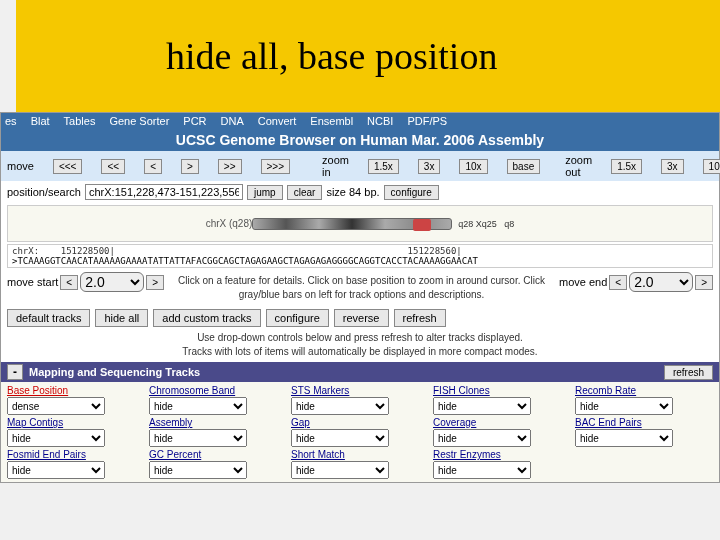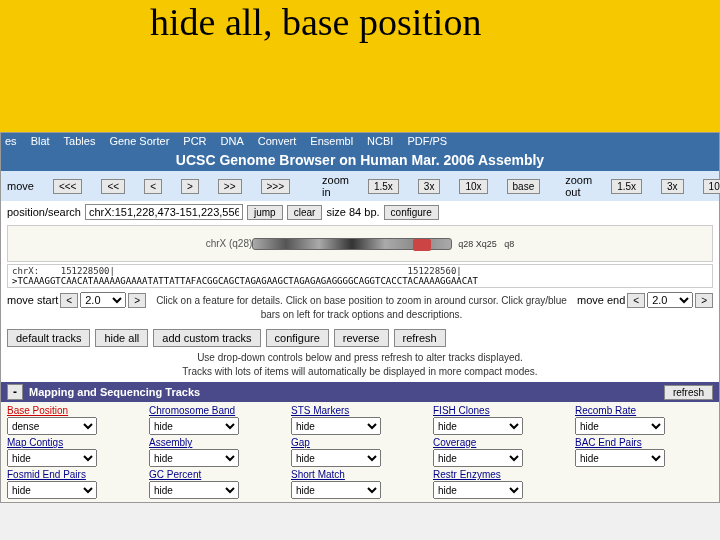--- a/index.html
+++ b/index.html
@@ -1,24 +1,25 @@
 <!DOCTYPE html>
 <html><head>
   <meta charset="utf-8">
   <style>
     * { margin: 0; padding: 0; box-sizing: border-box; }
     body { width: 720px; height: 540px; overflow: hidden; font-family: Arial, sans-serif; background: #f0f0f0; }
 
     .yellow-banner {
       background: #f5c800;
-      height: 132px;
-      display: flex;
-      align-items: flex-start;
+      height: 112px;
+      display: flex;
+      align-items: center;
       justify-content: flex-start;
       padding-left: 150px;
+      margin-left: 16px;
     }
     .yellow-banner h1 {
       font-size: 38px;
       font-weight: normal;
       color: #000;
       font-family: Georgia, serif;
     }
 
     .browser-area {
       background: #fff;
@@ -143,22 +144,23 @@
       gap: 2px;
     }
     .move-btns button {
       font-size: 10px;
       padding: 1px 5px;
       background: #e8e8e8;
       border: 1px solid #888;
       cursor: pointer;
     }
     .move-btns select {
-      font-size: 11px;
-      width: 46px;
+      font-size: 14px;
+      width: 64px;
+      border-radius: 6px;
     }
     .help-text {
       flex: 1;
       font-size: 10px;
       color: #333;
       text-align: center;
       line-height: 1.4;
       padding: 2px 0;
     }
 
@@ -243,21 +245,21 @@
     .track-item a {
       color: #00008b;
       text-decoration: underline;
       cursor: pointer;
       font-size: 10px;
       white-space: nowrap;
     }
     .track-item select {
       font-size: 10px;
       height: 18px;
-      width: 90px;
+      width: 98px;
     }
     .track-item.highlight a {
       color: #cc0000;
     }
   </style>
 </head>
 <body>
 
 <div class="yellow-banner">
   <h1>hide all, base position</h1>

